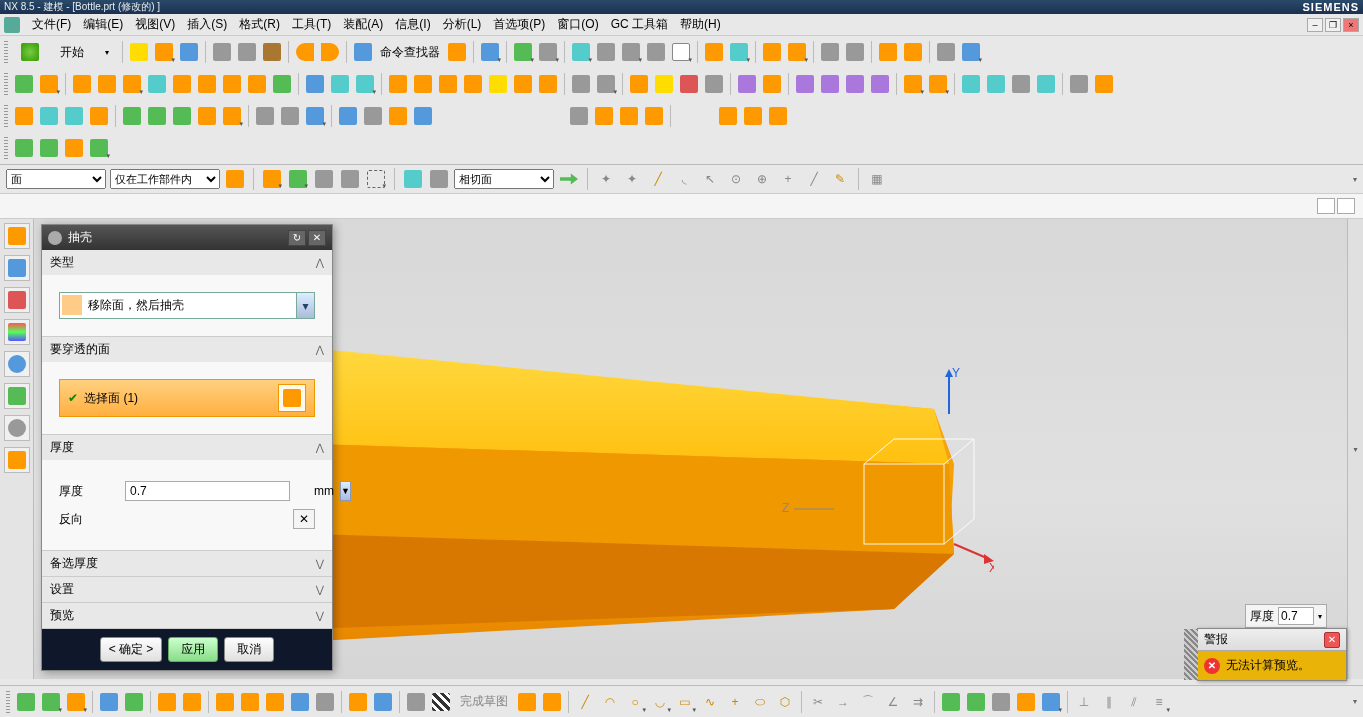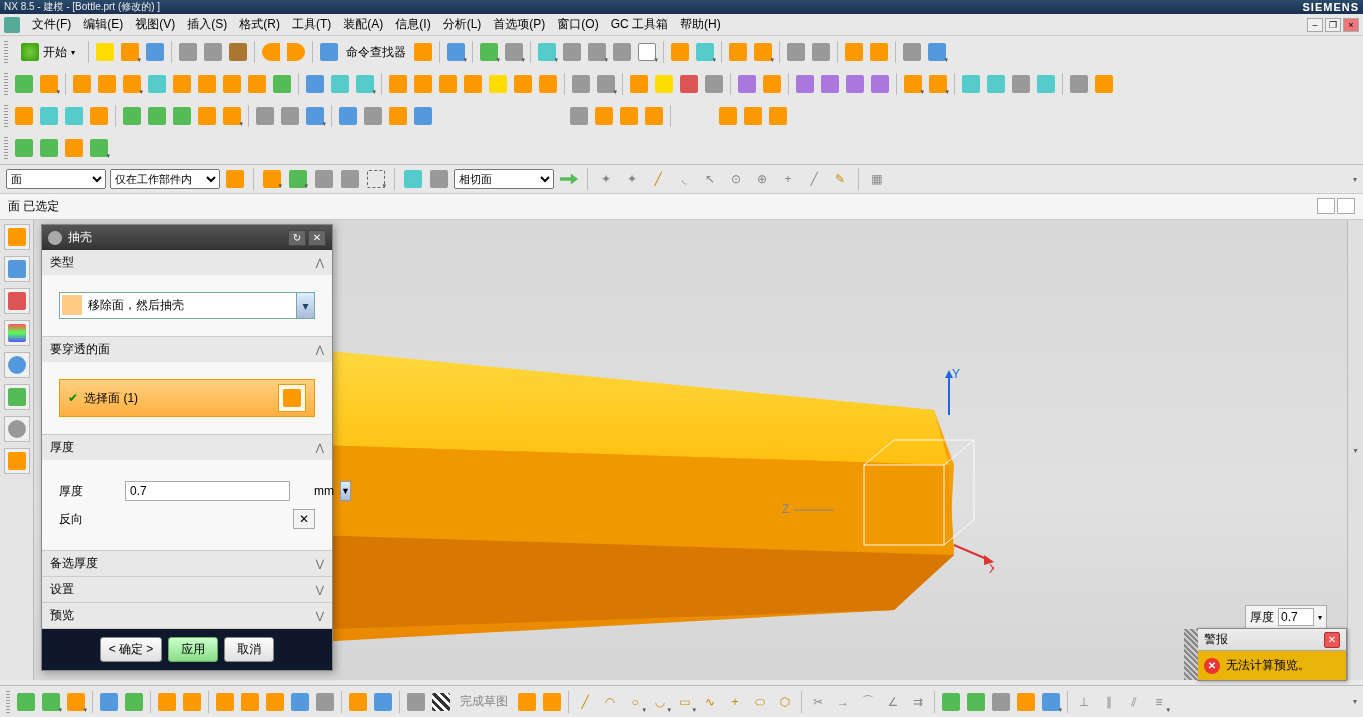--- a/index.html
+++ b/index.html
@@ -18,21 +18,21 @@
 .menu-bar .mdi-btn { width: 16px; height: 14px; border: 1px solid #aaa; background: #f0f0f0; font-size: 9px; display: flex; align-items: center; justify-content: center; }
 
 
 .toolbar-area { background: #e8e8e8; border-bottom: 1px solid #bbb; }
 .toolbar-row { display: flex; align-items: center; padding: 2px 4px; gap: 1px; min-height: 32px; flex-wrap: nowrap; }
 .tb-btn { width: 24px; height: 24px; border: 1px solid transparent; display: flex; align-items: center; justify-content: center; cursor: pointer; border-radius: 2px; position: relative; }
 .tb-btn.drop::after { content: "▾"; font-size: 7px; position: absolute; bottom: -1px; right: 0; color: #555; }
 .tb-sep { width: 1px; height: 22px; background: #bbb; margin: 0 3px; }
 .tb-grip { width: 4px; height: 22px; background: repeating-linear-gradient(#999 0 1px, transparent 1px 3px); margin-right: 3px; }
 .ico { width: 18px; height: 18px; display: inline-block; border-radius: 2px; }
-.start-btn { display: flex; align-items: center; gap: 4px; padding: 2px 8px; border: 1px solid transparent; }
+.start-btn { display: flex; align-items: center; gap: 21px; padding: 2px 8px; border: 1px solid transparent; }
 
 
 .filter-row { background: #e8e8e8; padding: 3px 6px; display: flex; align-items: center; gap: 4px; border-bottom: 1px solid #ccc; }
 .filter-row select { font-size: 11px; height: 20px; }
 .filter-row .tb-btn { width: 22px; height: 22px; }
 
 
 .hint-row { background: #f5f5f5; padding: 4px 8px; display: flex; border-bottom: 1px solid #ccc; font-size: 12px; }
 .hint-left { flex: 0 0 50%; }
 .hint-right { flex: 1; }
@@ -538,21 +538,20 @@
     </div>
   <div class="tb-sep"></div>
   <div class="tb-btn">
       <span style="color:#888">▦</span>
     </div>
   <div style="flex:1"></div>
   <span style="font-size:8px;color:#666">▾</span>
 </div>
 
 <div class="hint-row">
-  <div class="hint-right">面  已选定</div>
   <div class="tile-btns">
     <div class="tile-btn"></div>
     <div class="tile-btn"></div>
   </div>
 </div>
 
 <div class="main">
   <div class="left-rail">
     <div class="rail-btn">
         <span class="ico c-orange"></span>

